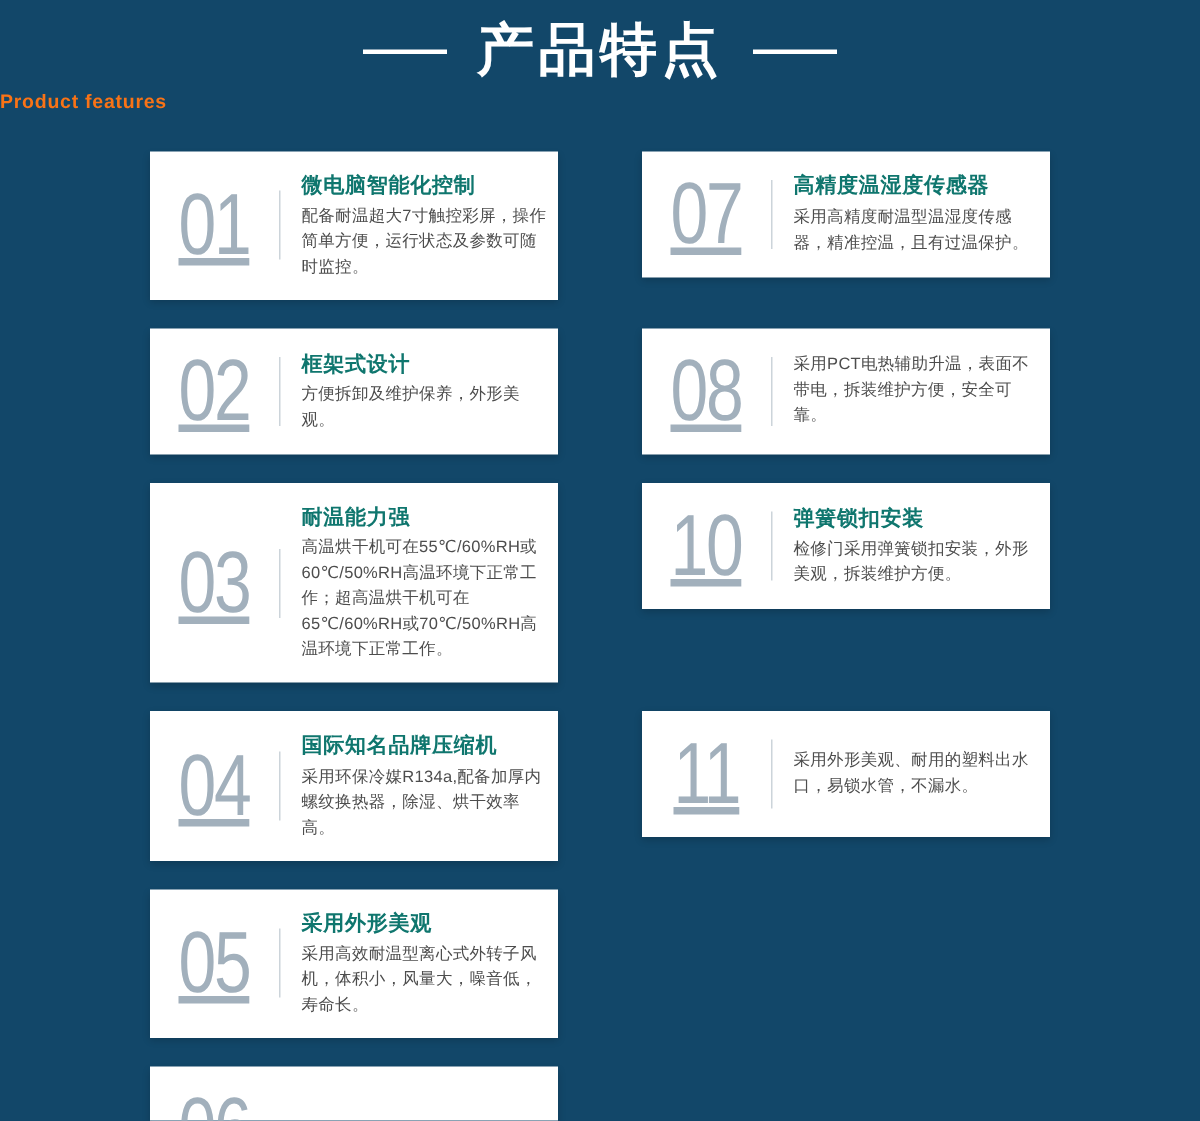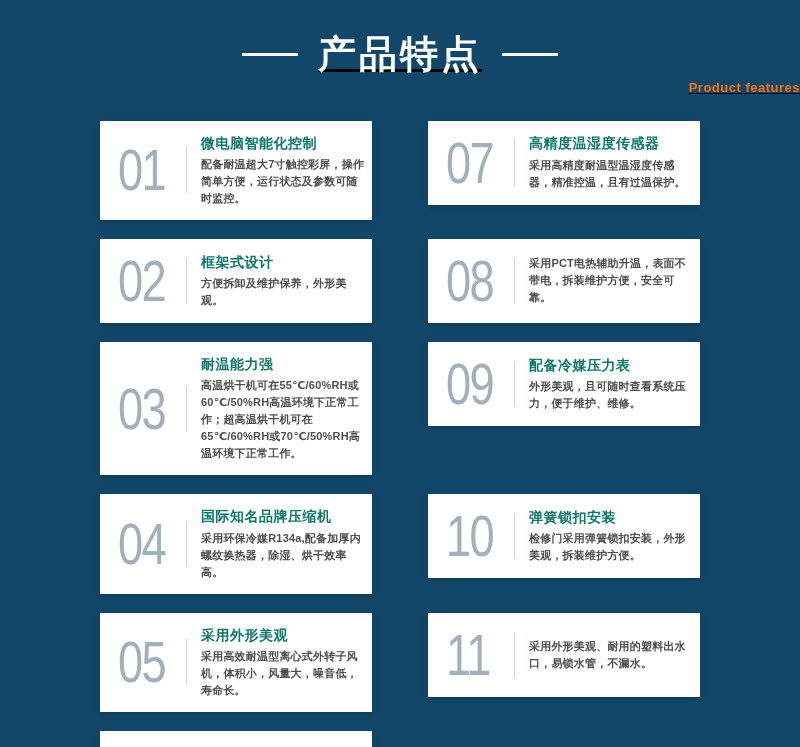--- a/index.html
+++ b/index.html
@@ -5,21 +5,21 @@
   html,body{margin:0;padding:0;}
   body{
     width:800px;height:747px;
     background:#124769;
     font-family:"Liberation Sans","DejaVu Sans",sans-serif;
     overflow:hidden;
   }
   .page{width:800px;height:747px;position:relative;}
 
   
-  .header{padding-top:32px;text-align:right;text-decoration:underline;}
+  .header{padding-top:12px;text-align:left;}
   .title-row{display:flex;align-items:center;justify-content:center;gap:20px;}
   .title-row .hline{display:inline-block;width:56px;height:3px;background:#ffffff;}
   .page-title{
     margin:0;color:#ffffff;font-size:38px;font-weight:bold;
     letter-spacing:3px;line-height:1.2;
   }
   .page-subtitle{
     margin-top:2px;color:#f97316;font-size:13px;font-weight:bold;letter-spacing:0.5px;
   }
 
@@ -39,37 +39,36 @@
     min-height:82px;
     display:flex;align-items:center;
     padding:13px 6px 13px 18px;
     box-shadow:0 2px 5px rgba(0,0,0,0.18);
   }
   .num{
     width:62px;flex:0 0 62px;
     color:#a2b0bc;
     font-size:58px;line-height:1;
     font-weight:200;
-    display:flex;justify-content:flex-start;
+    display:flex;justify-content:center;text-decoration:underline;
   }
   .num span{display:inline-block;transform:scaleX(0.78);transform-origin:left center;letter-spacing:-2px;}
   .vdivider{
     flex:0 0 1px;width:1px;height:46px;background:#ccd4da;
     margin:0 14px 0 6px;
   }
   .texts{flex:1 1 auto;min-width:0;}
   .card-title{
     margin:0 0 4px 0;
     color:#0f766e;font-size:14px;font-weight:bold;
     letter-spacing:0.5px;line-height:1.3;
   }
   .card-desc{
     margin:0;color:#4d4d4d;font-size:11px;line-height:1.55;
     letter-spacing:0.2px;
-    font-weight:bold;
   }
 </style>
 </head>
 <body>
 
 <div class="page">
   <div class="header">
     <div class="title-row">
       <span class="hline"></span>
       <h1 class="page-title">产品特点</h1>
@@ -155,30 +154,20 @@
   <section class="card">
     <span class="num">
           <span>08</span>
         </span>
     <span class="vdivider"></span>
     <div class="texts">
       <p class="card-desc">采用PCT电热辅助升温，表面不带电，拆装维护方便，安全可靠。</p>
     </div>
   </section>
 
-  <section class="card">
-    <span class="num">
-          <span>09</span>
-        </span>
-    <span class="vdivider"></span>
-    <div class="texts">
-      <h2 class="card-title">配备冷媒压力表</h2>
-      <p class="card-desc">外形美观，且可随时查看系统压力，便于维护、维修。</p>
-    </div>
-  </section>
 
   <section class="card">
     <span class="num">
           <span>10</span>
         </span>
     <span class="vdivider"></span>
     <div class="texts">
       <h2 class="card-title">弹簧锁扣安装</h2>
       <p class="card-desc">检修门采用弹簧锁扣安装，外形美观，拆装维护方便。</p>
     </div>

